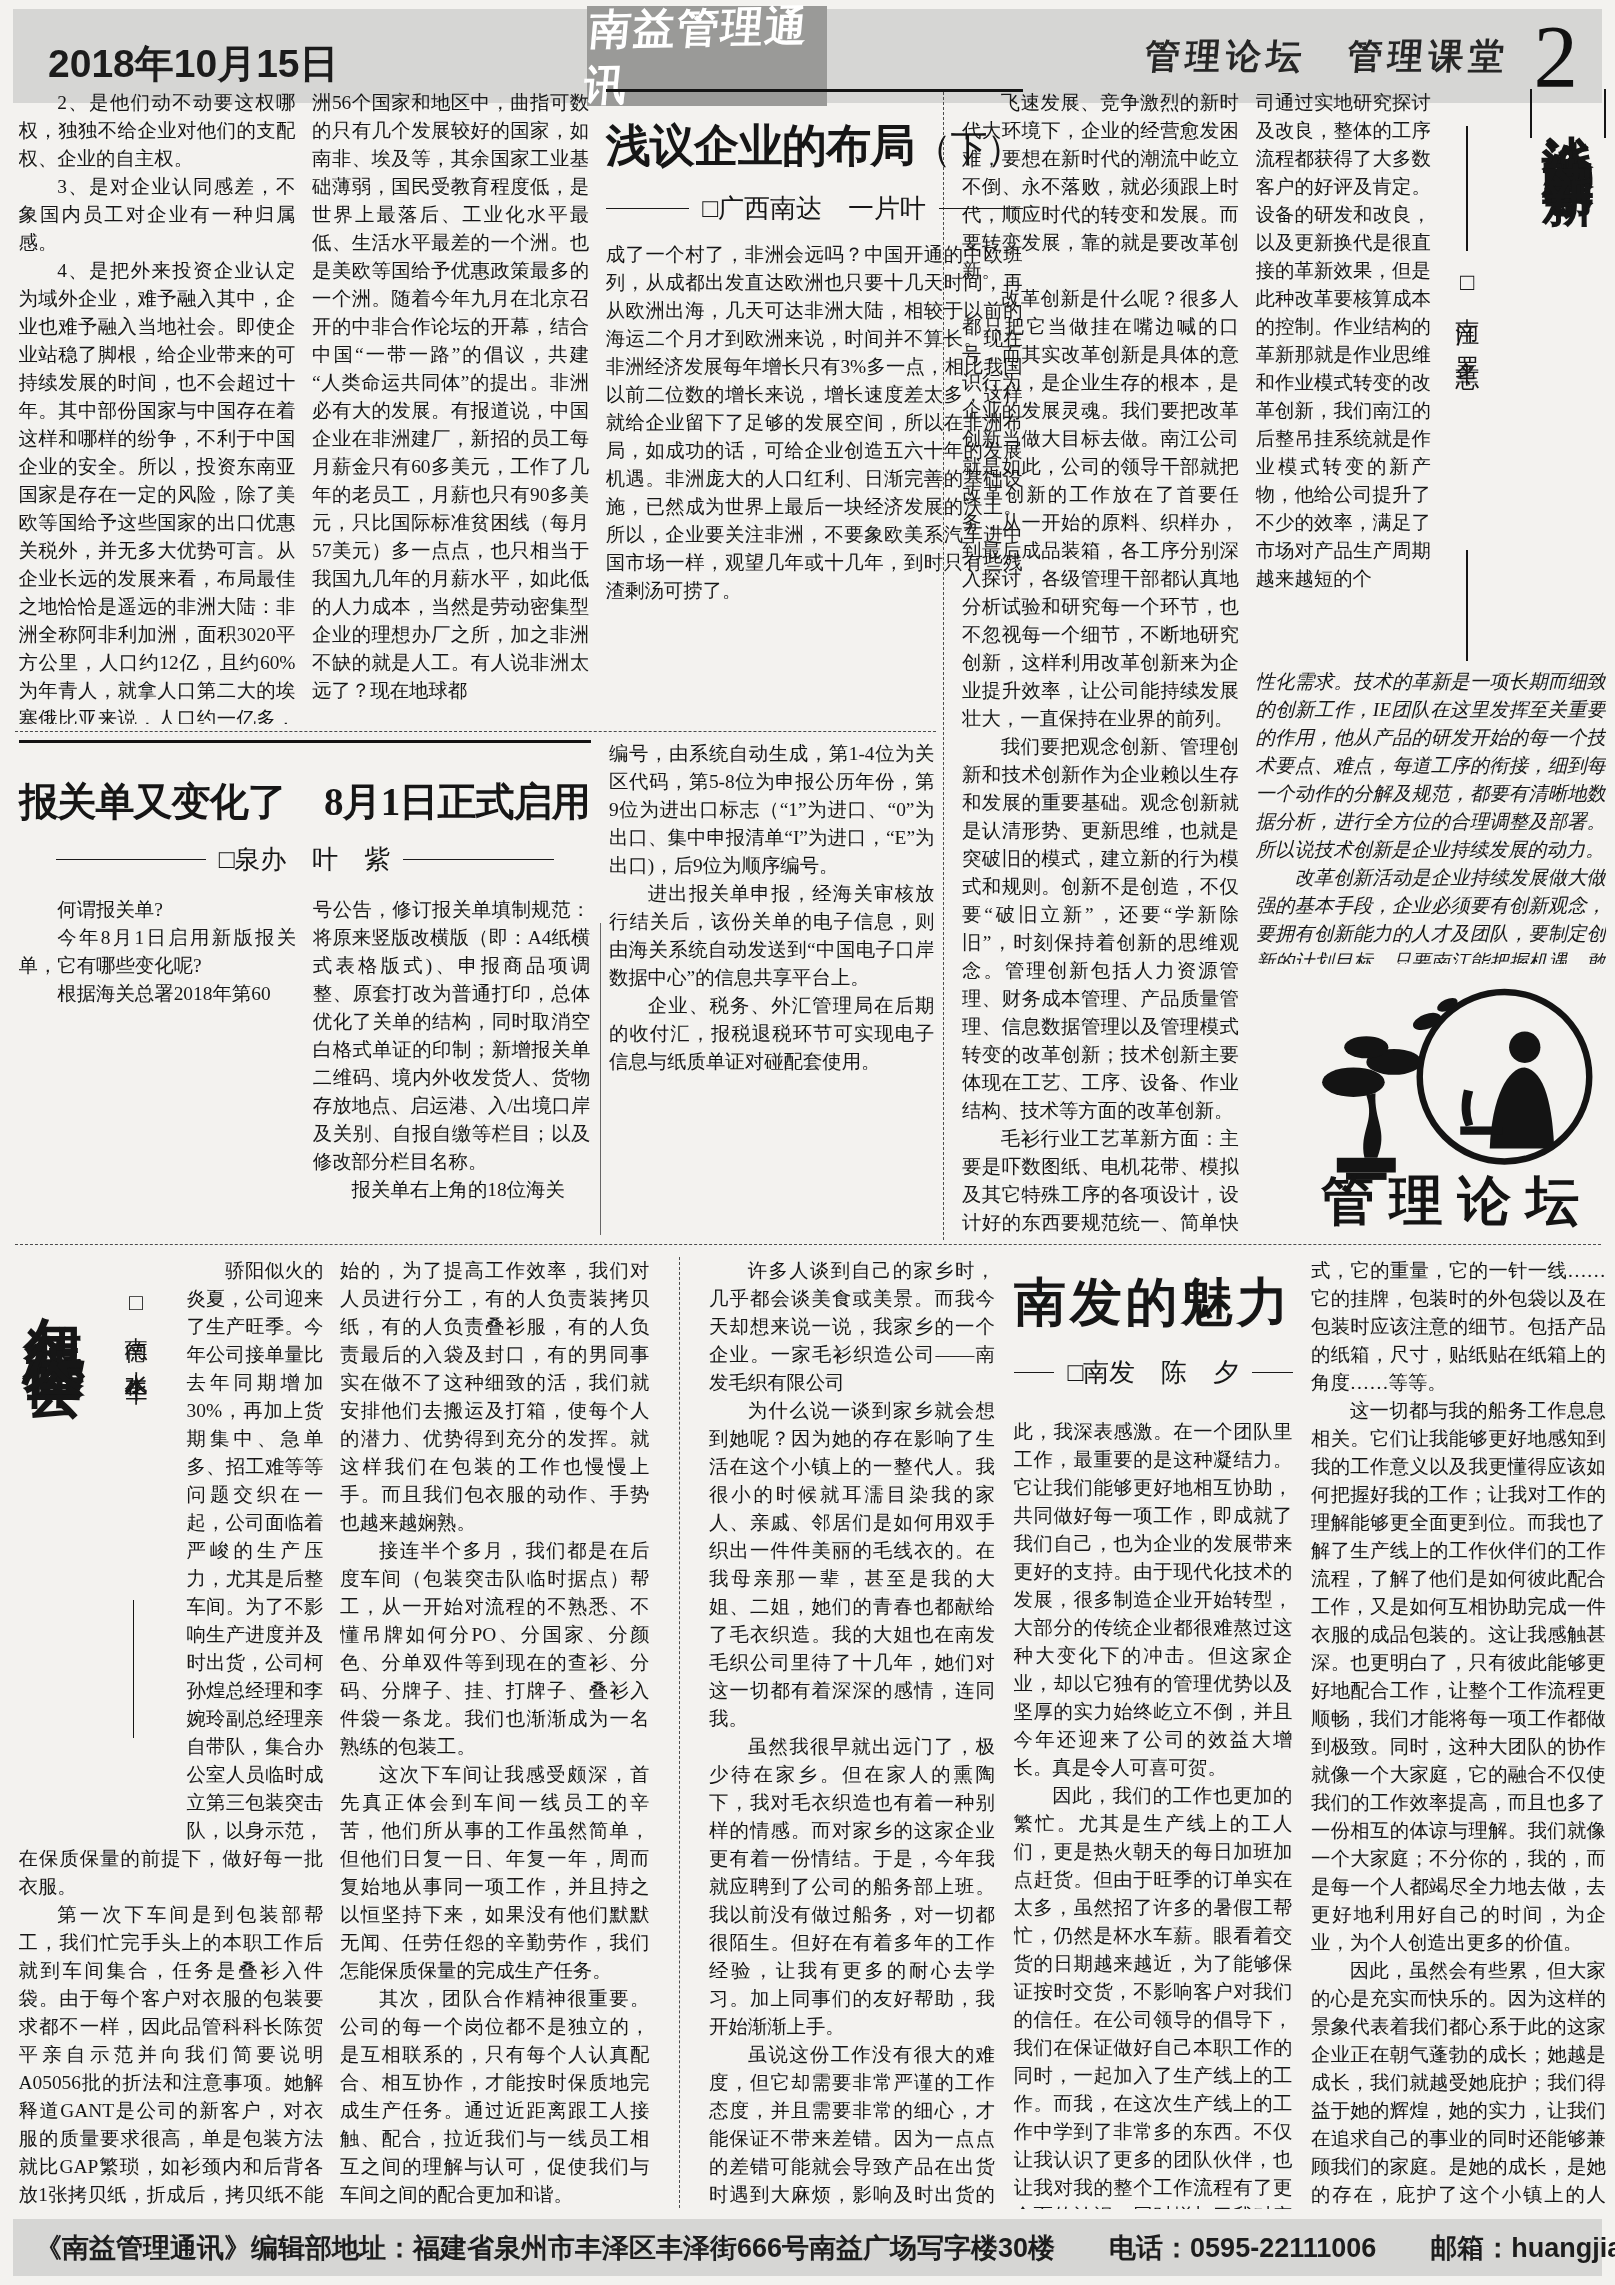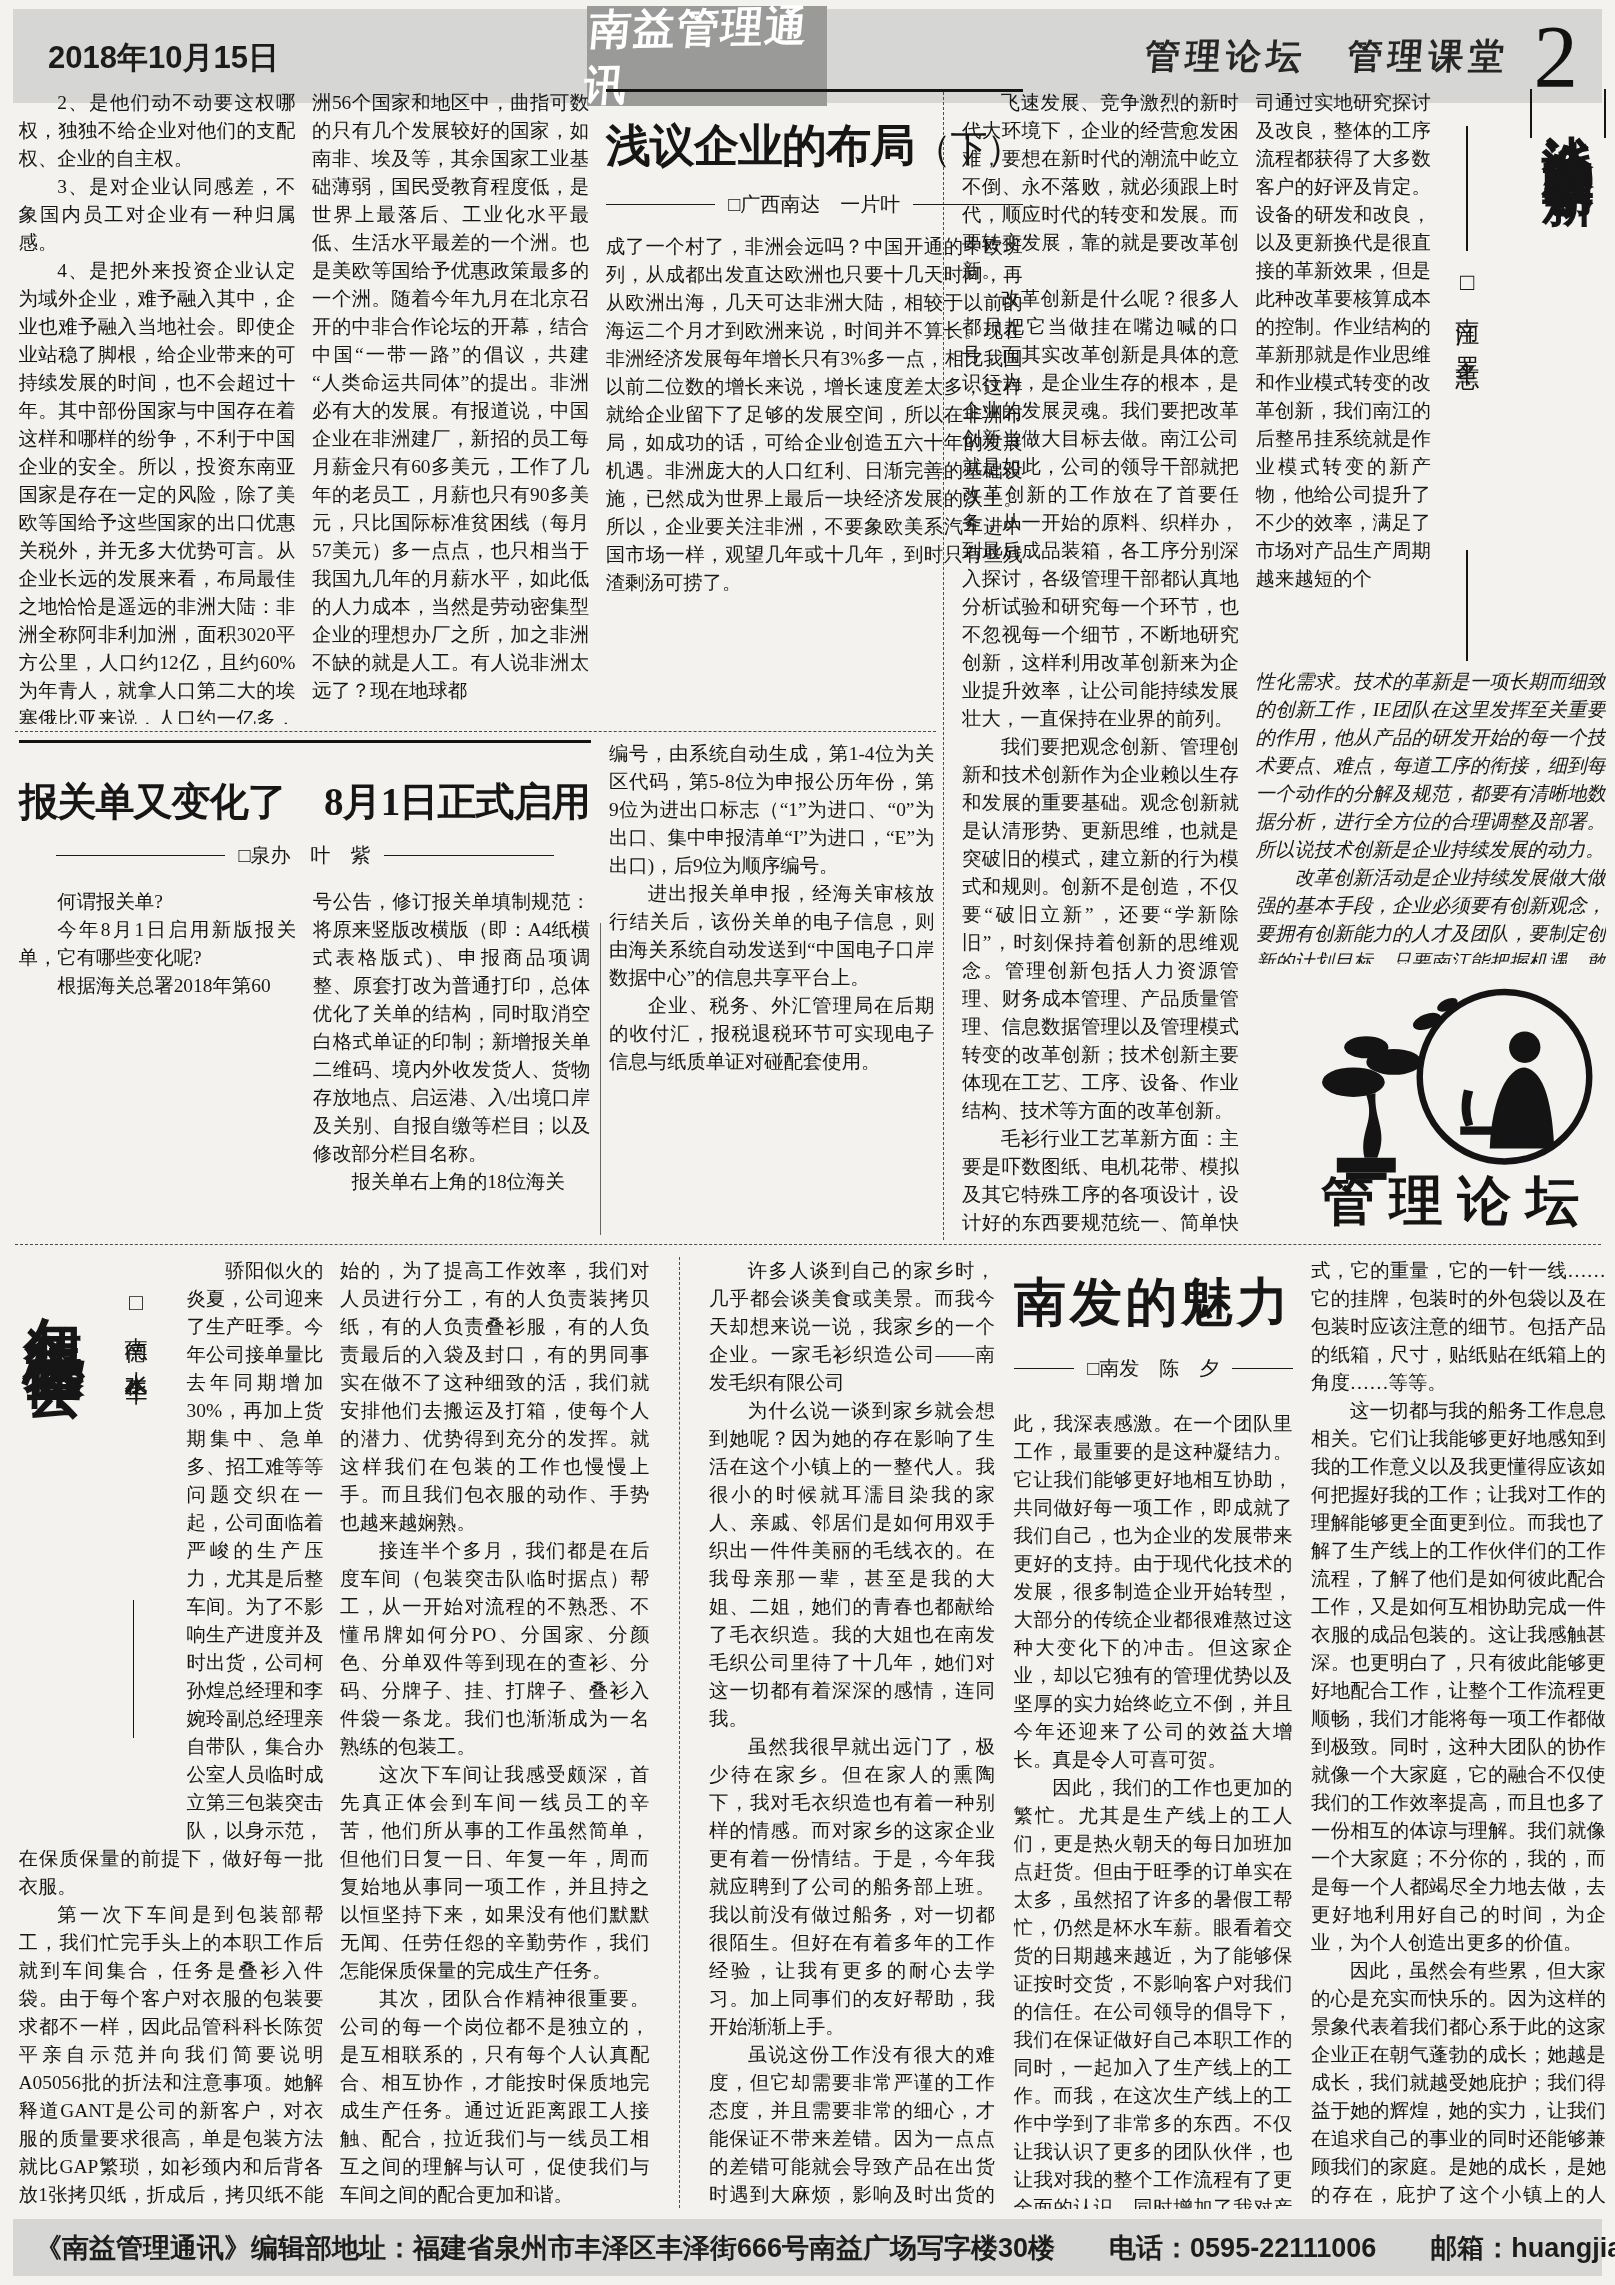--- a/index.html
+++ b/index.html
@@ -1,38 +1,38 @@
 <!DOCTYPE html>
 <html lang="zh" style="font-size:14.8px"><head>
 <meta charset="utf-8">
 <style>
   html,body{margin:0;padding:0;background:#888;}
   .page{position:relative;width:1615px;height:2285px;background:#f3f2ef;overflow:hidden;
         font-family:"Liberation Serif","DejaVu Serif",serif;color:#161616;}
   
   .header-bar{position:absolute;left:13px;right:13px;top:9.2px;height:94px;background:#d6d6d4;}
   .date{position:absolute;left:35px;top:28px;font-family:"Liberation Sans","DejaVu Sans",sans-serif;
-        font-weight:700;font-size:31px;color:#1c1c1c;}
+        font-weight:700;font-size:39px;color:#1c1c1c;}
   .masthead-box{position:absolute;left:574px;top:-2.8px;width:240px;height:100px;background:#9a9a98;
         display:flex;align-items:center;justify-content:center;}
   .masthead{color:#ffffff;font-size:42px;font-weight:700;letter-spacing:1.8px;transform:skewX(-6deg) rotate(-1deg);}
   .header-right{position:absolute;right:24px;top:0;height:94px;display:flex;align-items:center;gap:24px;}
   .section-names{font-size:35px;font-weight:700;color:#262626;letter-spacing:5.5px;transform:skewX(-5deg);}
   .page-number{font-size:89px;color:#111;line-height:1;}
   
   .div-dash-v{position:absolute;width:0;border-left:1.8px dashed #4a4a4a;}
   .div-dash-h{position:absolute;height:0;border-top:1.8px dashed #4a4a4a;}
   .div-solid-v{position:absolute;width:0;border-left:1.8px solid #666;}
   
   .tcol{text-align:justify;overflow:hidden;font-size:19.4px;line-height:28px;}
   .tcol p{margin:0;text-indent:2em;}
   .cont p:first-child{text-indent:0;}
   .byline{display:flex;align-items:center;gap:13px;}
   .byline .rule{flex:1;height:0;border-top:1.8px solid #1a1a1a;}
-  .byline .who{font-size:20px;white-space:nowrap;}
+  .byline .who{font-size:26px;white-space:nowrap;}
   
   .art-layout{position:absolute;left:18.5px;top:89px;width:916px;height:635px;display:flex;gap:16.6px;}
   .art-layout .c1{width:277px;flex:none;}
   .art-layout .c2{width:277px;flex:none;}
   .art-layout .rz{flex:1;display:flex;flex-direction:column;}
   .layout-titleblock{border-top:3.7px solid #141414;padding-top:24px;text-align:center;}
   .layout-title{font-size:45px;font-weight:700;letter-spacing:-0.9px;white-space:nowrap;}
   .layout-title .paren{font-size:37px;font-weight:400;}
   .layout-byline{margin-top:14.8px;}
   .art-layout .c3{flex:1;margin-top:14.8px;}

